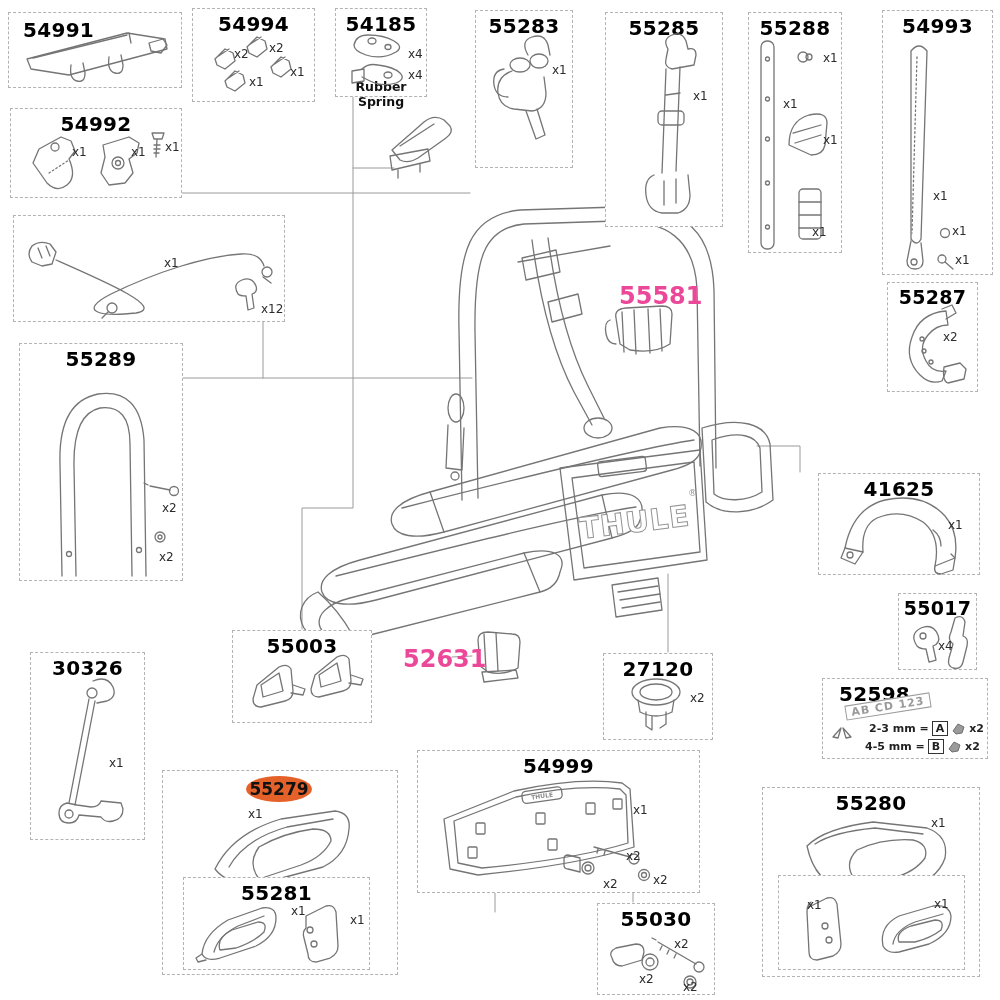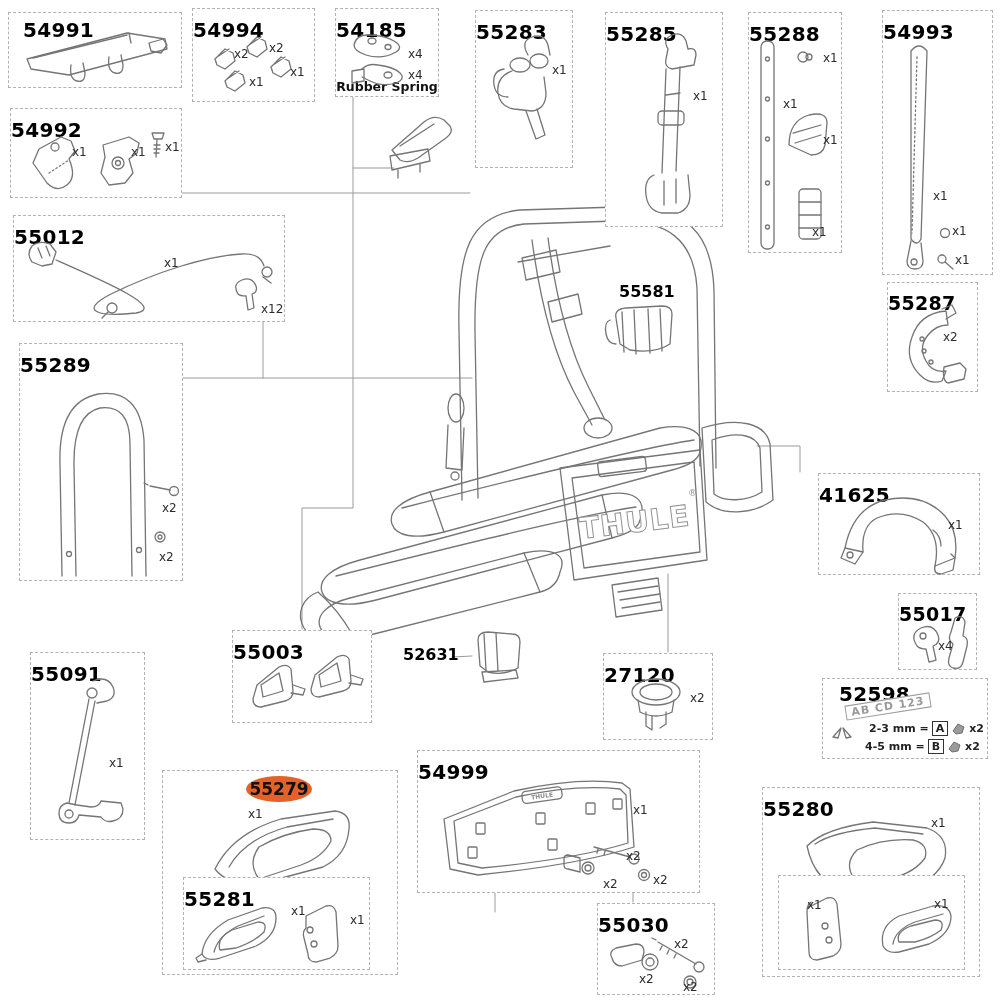--- a/index.html
+++ b/index.html
@@ -1,23 +1,23 @@
 <!DOCTYPE html>
 <html><head>
 <meta charset="utf-8">
 <style>
   html,body{margin:0;padding:0;background:#fff;}
   .canvas{position:relative;width:1000px;height:1000px;background:#fff;overflow:hidden;
           font-family:"DejaVu Sans","Liberation Sans",sans-serif;}
   .pbox{position:absolute;border:1.5px dashed #b3b3b3;background:#fff;z-index:2;box-sizing:border-box;}
   .pnum{font-weight:700;font-size:20px;color:#000;letter-spacing:0.3px;white-space:nowrap;}
-  .pnum.c{position:absolute;left:0;right:0;top:9px;text-align:left;}
+  .pnum.c{position:absolute;left:0;right:0;top:3px;text-align:center;}
   .pnum.l{position:absolute;left:14px;top:5px;}
   .pnum.s{font-size:19px;}
-  .freenum{position:absolute;font-weight:700;font-size:16px;color:#000000;z-index:2;white-space:nowrap;}
+  .freenum{position:absolute;font-weight:700;font-size:24px;color:#ec4899;z-index:2;white-space:nowrap;}
   .q{position:absolute;font-size:12px;color:#2b2b2b;white-space:nowrap;z-index:3;}
   .art{position:absolute;left:0;top:0;z-index:1;}
   .art path,.art ellipse,.art circle,.art rect,.art line{stroke:#757575;stroke-width:1.3;fill:none;stroke-linecap:round;stroke-linejoin:round;}
   .hl{position:absolute;width:66px;height:26px;border-radius:50%;background:#E4622A;display:flex;align-items:center;justify-content:center;
       font-weight:700;font-size:17px;color:#111;z-index:4;}
   #overlay{position:absolute;left:0;top:0;z-index:1;pointer-events:none;}
   #overlay path,#overlay ellipse,#overlay circle,#overlay rect{stroke:#757575;stroke-width:1.3;fill:none;stroke-linecap:round;stroke-linejoin:round;}
   #overlay .lead{stroke:#9a9a9a;stroke-width:1;}
   .plate529{position:absolute;left:22px;top:20px;transform:rotate(-9deg);border:1.3px solid #9a9a9a;color:#9a9a9a;
             font-weight:700;font-size:11px;padding:0 5px;letter-spacing:1px;background:#fff;}
@@ -130,21 +130,21 @@
       <g transform="translate(78,50)">
           <path d="M0,8 L10,-2 L18,2 L20,10 L10,18 L2,14 Z M2,6 L14,-2"></path>
         </g>
     </svg>
     <span class="q" style="left:41px;top:38px">x2</span>
     <span class="q" style="left:76px;top:32px">x2</span>
     <span class="q" style="left:56px;top:66px">x1</span>
     <span class="q" style="left:97px;top:56px">x1</span>
   </div>
 
-  <div class="pbox" style="left:335px;top:8px;width:104px;height:89px">
+  <div class="pbox" style="left:335px;top:8px;width:92px;height:89px">
     <span class="pnum c">54185</span>
     <svg class="art" width="108" height="89" viewBox="0 0 108 89">
       <path d="M18,36 q2,-10 14,-10 q16,0 26,6 q10,6 2,11 q-14,8 -30,3 q-12,-4 -12,-10 z"></path>
       <ellipse cx="36" cy="32" rx="4" ry="3"></ellipse>
         <ellipse cx="52" cy="38" rx="3" ry="2.5"></ellipse>
       <path d="M16,62 l12,-2 0,12 -12,2 z"></path>
       <path d="M26,60 q6,-6 16,-4 q16,2 22,8 q6,6 -4,10 q-14,4 -26,-2 l-8,-4"></path>
       <ellipse cx="52" cy="66" rx="4" ry="3"></ellipse>
     </svg>
     <span class="q" style="left:72px;top:38px">x4</span>
@@ -224,21 +224,20 @@
       <circle cx="107" cy="54" r="6"></circle>
         <circle cx="107" cy="54" r="2.5"></circle>
       <path d="M141,24 l12,0 -2,6 -8,0 z M146,30 l-1,18 M143,36 h6 M143,40 h6 M143,44 h5"></path>
     </svg>
     <span class="q" style="left:61px;top:36px">x1</span>
     <span class="q" style="left:120px;top:36px">x1</span>
     <span class="q" style="left:154px;top:31px">x1</span>
   </div>
 
   <div class="pbox" style="left:13px;top:215px;width:272px;height:107px">
-    <span class="pnum c">55012</span>
     <svg class="art" width="272" height="107" viewBox="0 0 272 107">
       <path d="M18,30 q-6,8 0,16 l10,4 10,-2 4,-12 -6,-8 q-10,-4 -18,2 z M24,32 l4,10 M32,30 l4,10"></path>
       <path d="M42,44 C92,66 152,92 122,97 C87,101 62,96 97,78 C142,56 192,40 227,38 C244,37 248,44 250,50"></path>
       <circle cx="253" cy="56" r="5"></circle>
         <path d="M249,61 l8,6"></path>
       <circle cx="98" cy="92" r="5"></circle>
         <path d="M94,96 l-6,6"></path>
       <path d="M224,78 q-6,-10 4,-14 q10,-4 14,6 q2,6 -4,8 l2,14 -6,2 -2,-14 q-6,0 -8,-2 z"></path>
     </svg>
     <span class="q" style="left:150px;top:40px">x1</span>
@@ -318,21 +317,21 @@
       <span>4-5 mm =</span>
       <span class="letterbox">B</span>
       <svg width="15" height="13" viewBox="0 0 15 13">
           <path d="M2,9 L7,2 L13,5 L11,11 L5,12 Z" fill="#9a9a9a" stroke="#6f6f6f"></path>
         </svg>
       <span>x2</span>
     </div>
   </div>
 
   <div class="pbox" style="left:30px;top:652px;width:115px;height:188px">
-    <span class="pnum c">55091</span>
+    <span class="pnum c">30326</span>
     <svg class="art" width="115" height="188" viewBox="0 0 115 188">
       <path d="M62,28 q14,-6 20,6 q4,10 -6,14 l-10,2"></path>
       <circle cx="61" cy="40" r="5"></circle>
       <path d="M58,46 L38,150 M64,48 L44,152"></path>
       <path d="M36,150 q-8,2 -8,10 q0,10 10,10 q8,0 10,-8 l22,2 q4,6 12,4 q10,-2 10,-12 l-2,-6 -20,-2 q-2,6 -10,6 l-14,-2 z"></path>
       <circle cx="38" cy="161" r="4"></circle>
     </svg>
     <span class="q" style="left:78px;top:103px">x1</span>
   </div>
 

